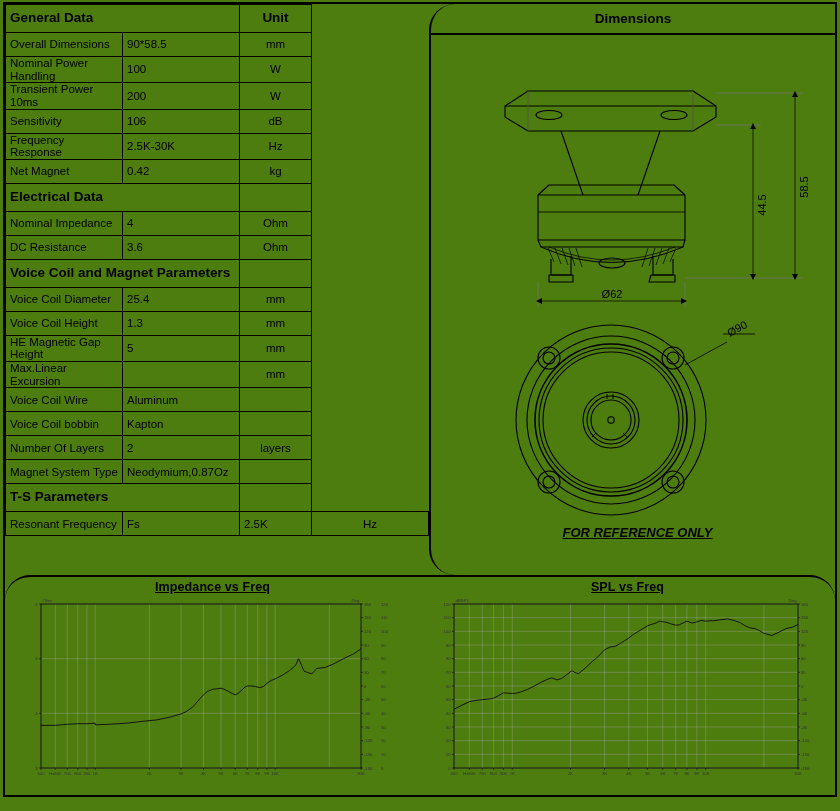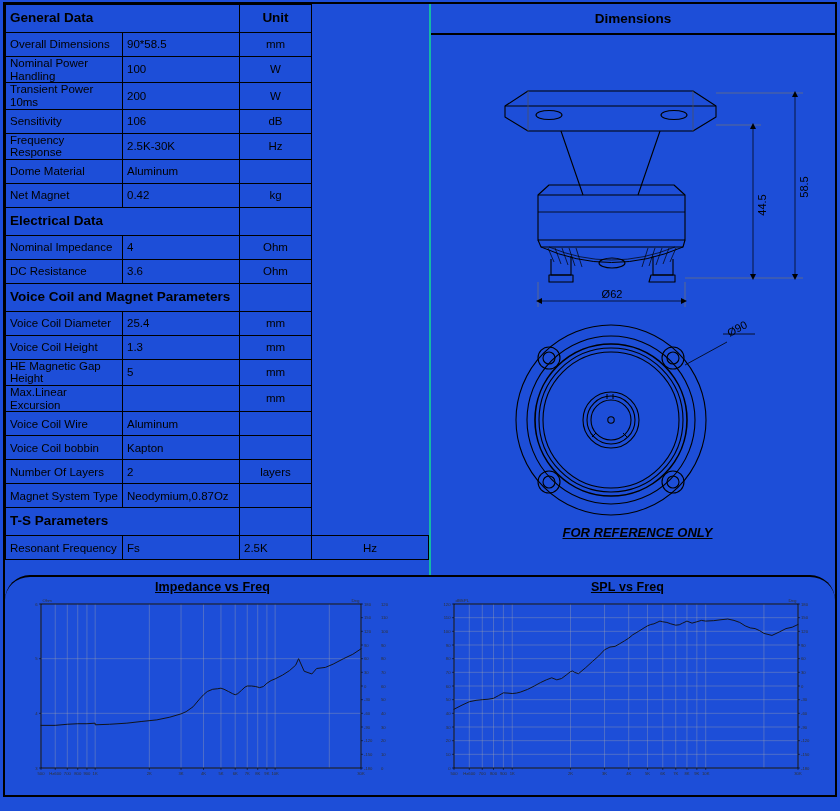--- a/index.html
+++ b/index.html
@@ -1,24 +1,24 @@
 <!DOCTYPE html>
 <html><head>
 <meta charset="utf-8">
 <style>
   html,body{margin:0;padding:0;background:#fff;}
   body{font-family:"Liberation Sans",sans-serif;color:#000;}
-  #sheet{position:relative;width:840px;height:811px;box-sizing:border-box;overflow:hidden;background:#1d4ed8;}
+  #sheet{position:relative;width:840px;height:811px;box-sizing:border-box;overflow:hidden;background:#4d7c0f;}
 
   
   .frame{position:absolute;left:3px;top:2px;width:834px;height:795px;border:2px solid #000;box-sizing:border-box;}
 
   
   .spec-pane{position:absolute;left:5px;top:4px;width:424px;height:571px;box-sizing:border-box;}
-  .dim-pane{position:absolute;left:429px;top:4px;width:406px;height:571px;box-sizing:border-box;border-left:2px solid #14b8a6;}
+  .dim-pane{position:absolute;left:429px;top:4px;width:406px;height:571px;box-sizing:border-box;border-left:2px solid #000000;border-radius:26px;}
   .charts-pane{position:absolute;left:5px;top:575px;width:830px;height:220px;box-sizing:border-box;border-top:2px solid #000;border-radius:25px;}
 
   
   table.spec{border-collapse:collapse;width:100%;table-layout:fixed;}
   table.spec td{border:1.5px solid #000;font-size:11.5px;line-height:1.1;padding:0 4px;height:23px;
                 vertical-align:middle;font-family:"Liberation Sans",sans-serif;}
   td.lbl{width:228px;text-align:left;}
   td.val{width:131px;text-align:left;}
   td.unit{width:63px;text-align:center;}
   td.fs{width:30px;text-align:left;}
@@ -73,25 +73,20 @@
           </tr>
           <tr>
             <td class="lbl">Sensitivity</td>
             <td class="val">106</td>
             <td class="unit">dB</td>
           </tr>
           <tr>
             <td class="lbl">Frequency Response</td>
             <td class="val">2.5K-30K</td>
             <td class="unit">Hz</td>
-          </tr>
-          <tr>
-            <td class="lbl">Dome Material</td>
-            <td class="val">Aluminum</td>
-            <td class="unit"></td>
           </tr>
           <tr>
             <td class="lbl">Net Magnet</td>
             <td class="val">0.42</td>
             <td class="unit">kg</td>
           </tr>
           <tr class="section">
             <td colspan="2">Electrical Data</td>
             <td class="unit"></td>
           </tr>

